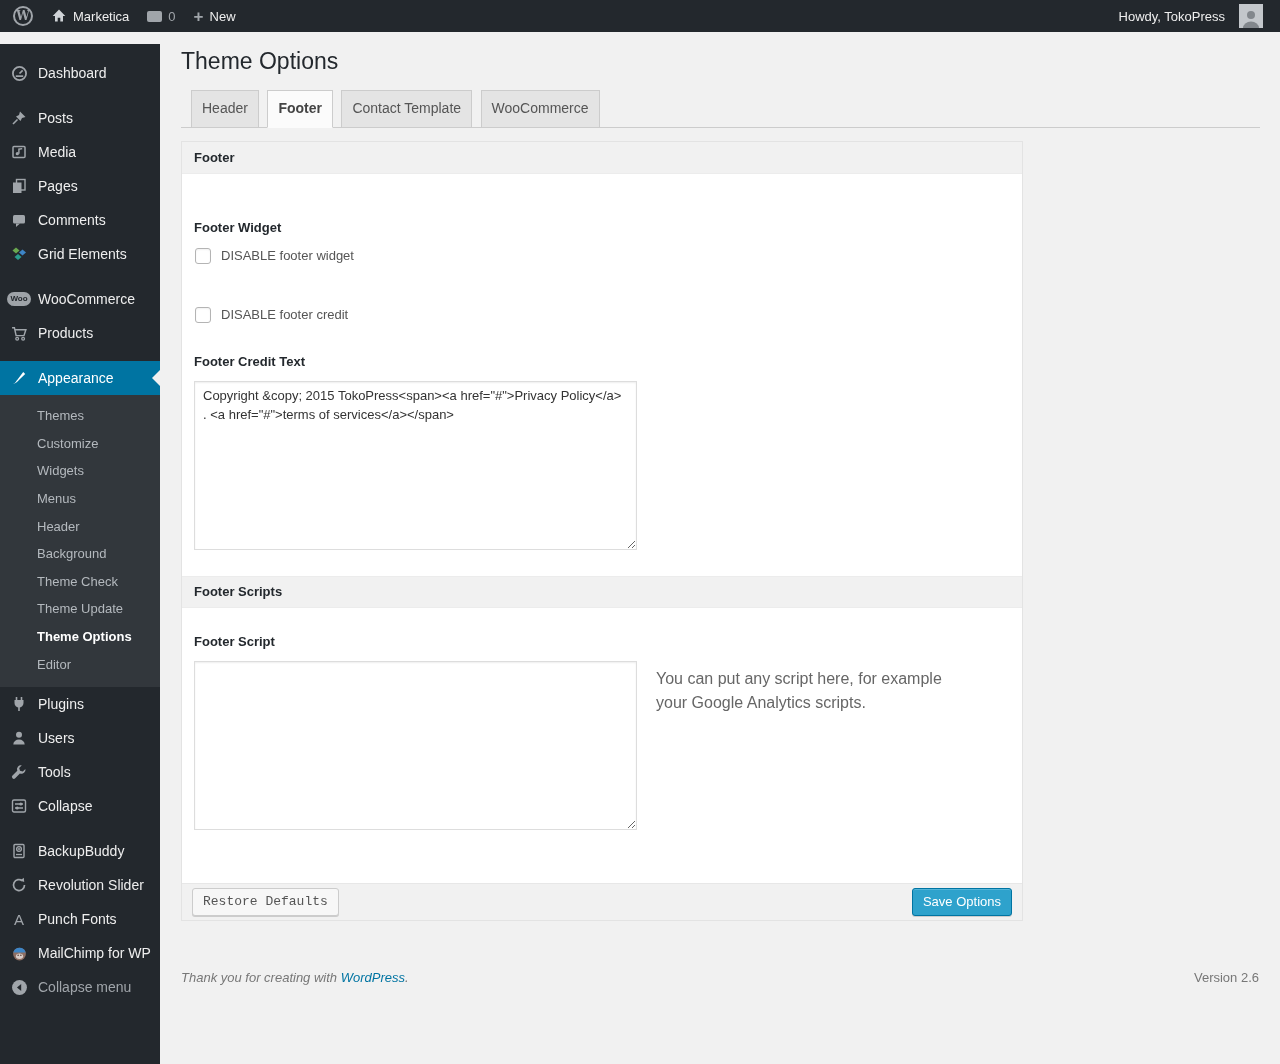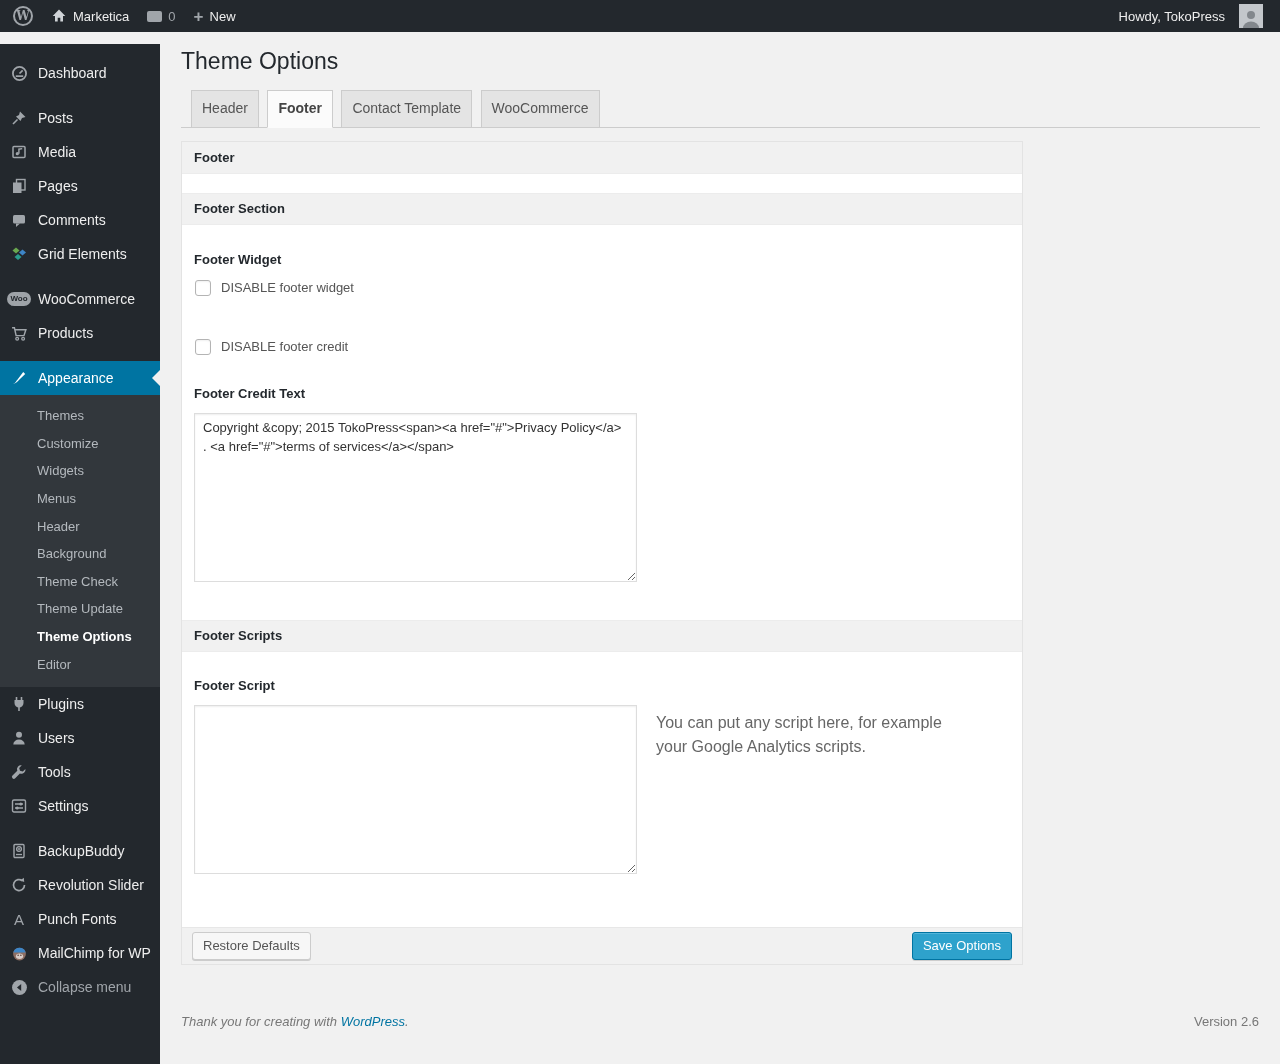--- a/index.html
+++ b/index.html
@@ -60,21 +60,21 @@
   .nav-tab.active { background:#fbfbfb; border-bottom-color:#fbfbfb; color:#444;
              font-weight:bold; }
 
   .panel { width:842px; background:#fff; border:1px solid #e3e3e3; margin-top:13px; }
   .section-header { height:32px; background:#f1f1f1; display:flex; align-items:center;
              padding:0 12px; font-size:13px; font-weight:bold; color:#23282d;
              border-bottom:1px solid #ececec; }
   .section-header.mid { border-top:1px solid #ececec; }
   .box1-body { height:19px; background:#fff; }
 
-  .body2 { padding:27px 12px 34px; }
+  .body2 { padding:27px 12px 22px; }
   .field-label { font-size:13px; font-weight:bold; color:#23282d; }
   .check-row { display:flex; align-items:center; margin-top:13px; }
   .wp-checkbox { appearance:none; -webkit-appearance:none; width:16px; height:16px;
              border:1px solid #b4b4b4; border-radius:3px; background:#fff;
              margin:0 10px 0 1px; cursor:pointer; box-shadow:inset 0 1px 2px rgba(0,0,0,.06); }
   .check-label { font-size:13px; color:#555; cursor:pointer; }
   .gap30 { height:30px; } .gap31 { height:31px; }
   .wp-textarea { width:443px; height:169px; border:1px solid #ddd; background:#fff;
              margin-top:12px; padding:4px 8px; font-family:"Liberation Sans", sans-serif;
              font-size:13px; line-height:1.5; color:#333; resize:both;
@@ -83,21 +83,21 @@
   .body3 { padding:26px 12px 53px; }
   .script-row { display:flex; align-items:flex-start; }
   .help-text { width:310px; margin-left:19px; margin-top:18px; font-size:16px;
              color:#666; line-height:1.55; }
 
   .action-bar { background:#f1f1f1; border-top:1px solid #e7e7e7; padding:4px 10px;
              display:flex; align-items:center; justify-content:space-between; height:37px; }
   .btn { font-size:13px; height:28px; line-height:26px; padding:0 10px; border-radius:3px;
              cursor:pointer; font-family:"Liberation Sans", sans-serif; }
   .btn-secondary { background:#f7f7f7; border:1px solid #ccc; color:#555;
-             box-shadow:0 1px 0 #ccc; }
+             box-shadow:0 1px 0 #ccc;font-family:Liberation Mono, monospace; }
   .btn-primary { background:#2ea2cc; border:1px solid #0074a2; color:#fff;
              box-shadow:inset 0 1px 0 rgba(120,200,230,.5), 0 1px 0 rgba(0,0,0,.15); }
 
   .page-footer { display:flex; justify-content:space-between; align-items:center;
              margin-top:49px; padding-right:1px; font-size:13px; color:#777; }
   .thanks { font-style:italic; }
   .thanks a { color:#0074a2; text-decoration:none; }
   .version { color:#777; }
 
   svg { display:block; }
@@ -267,21 +267,21 @@
     </div>
     <div class="menu-item">
       <span class="mi-icon">
         <svg width="16" height="16" viewBox="0 0 16 16">
             <rect x="1.5" y="2" width="13" height="12" rx="1.5" fill="none" stroke="#a0a5aa" stroke-width="1.4"></rect>
             <path d="M4 6h8M4 10h8" stroke="#a0a5aa" stroke-width="1.3"></path>
             <circle cx="9.8" cy="6" r="1.5" fill="#a0a5aa"></circle>
             <circle cx="6.2" cy="10" r="1.5" fill="#a0a5aa"></circle>
           </svg>
       </span>
-      <span>Settings</span>
+      <span>Collapse</span>
     </div>
     <div class="menu-sep"></div>
     <div class="menu-item">
       <span class="mi-icon">
         <svg width="16" height="16" viewBox="0 0 16 16">
             <rect x="3" y="1.5" width="10" height="13" rx="1" fill="none" stroke="#a0a5aa" stroke-width="1.4"></rect>
             <circle cx="8" cy="6" r="2.4" fill="none" stroke="#a0a5aa" stroke-width="1.3"></circle>
             <path d="M8 4.8v2.4M6.8 6h2.4" stroke="#a0a5aa" stroke-width="1"></path>
             <path d="M5 11.5h6" stroke="#a0a5aa" stroke-width="1.3"></path>
           </svg>
@@ -336,23 +336,20 @@
     <span class="nav-tab">Contact Template</span>
     <span class="nav-tab">WooCommerce</span>
   </div>
 
   <div class="panel">
     <div class="section-header">
       <span>Footer</span>
     </div>
     <div class="box1-body"></div>
 
-    <div class="section-header mid">
-      <span>Footer Section</span>
-    </div>
 
     <div class="body2">
       <div class="field-label">Footer Widget</div>
       <div class="check-row">
         <input type="checkbox" class="wp-checkbox" style="">
         <span class="check-label">DISABLE footer widget</span>
       </div>
       <div class="gap30"></div>
       <div class="check-row">
         <input type="checkbox" class="wp-checkbox" style="">

